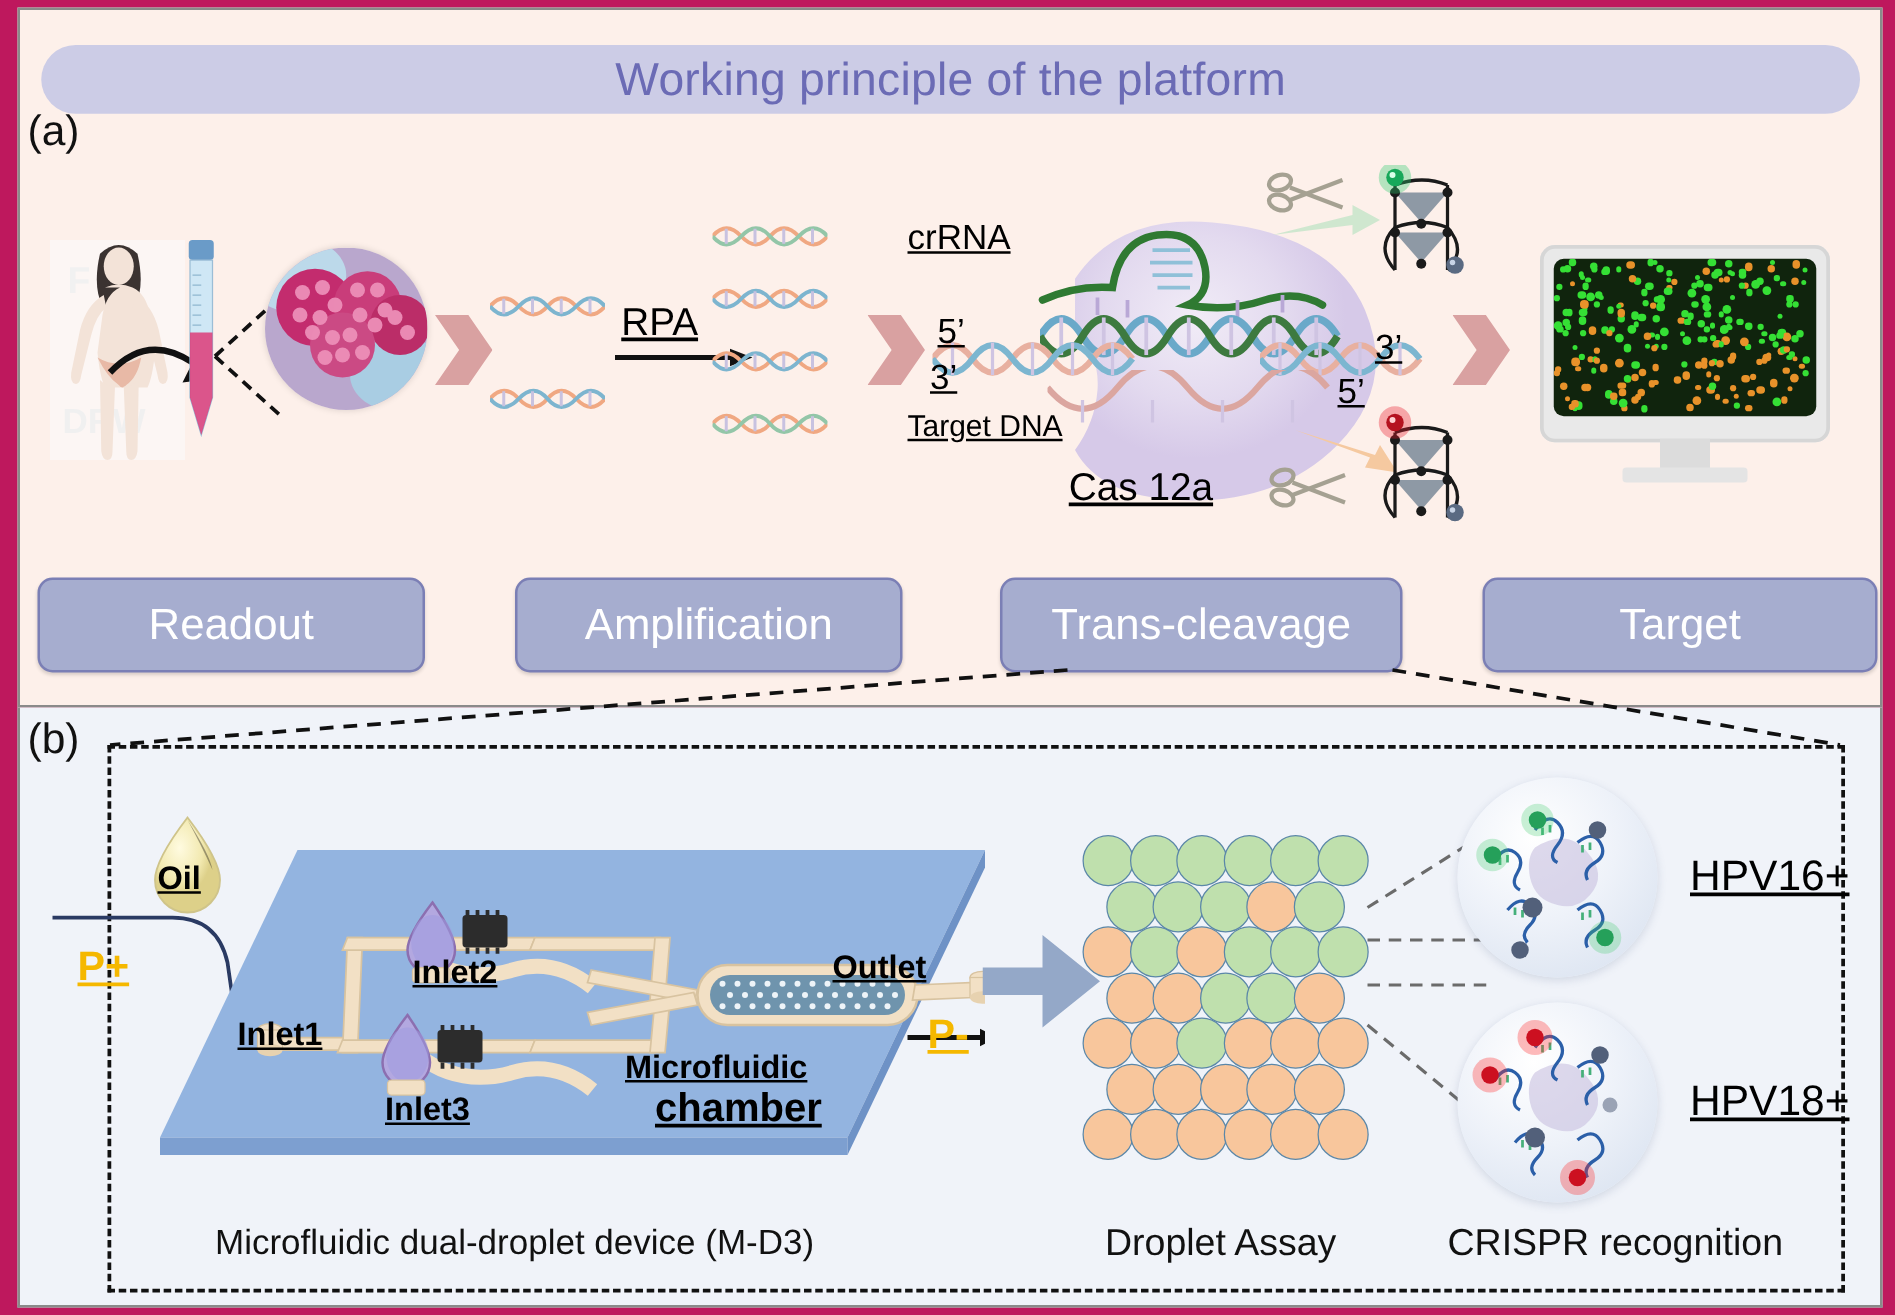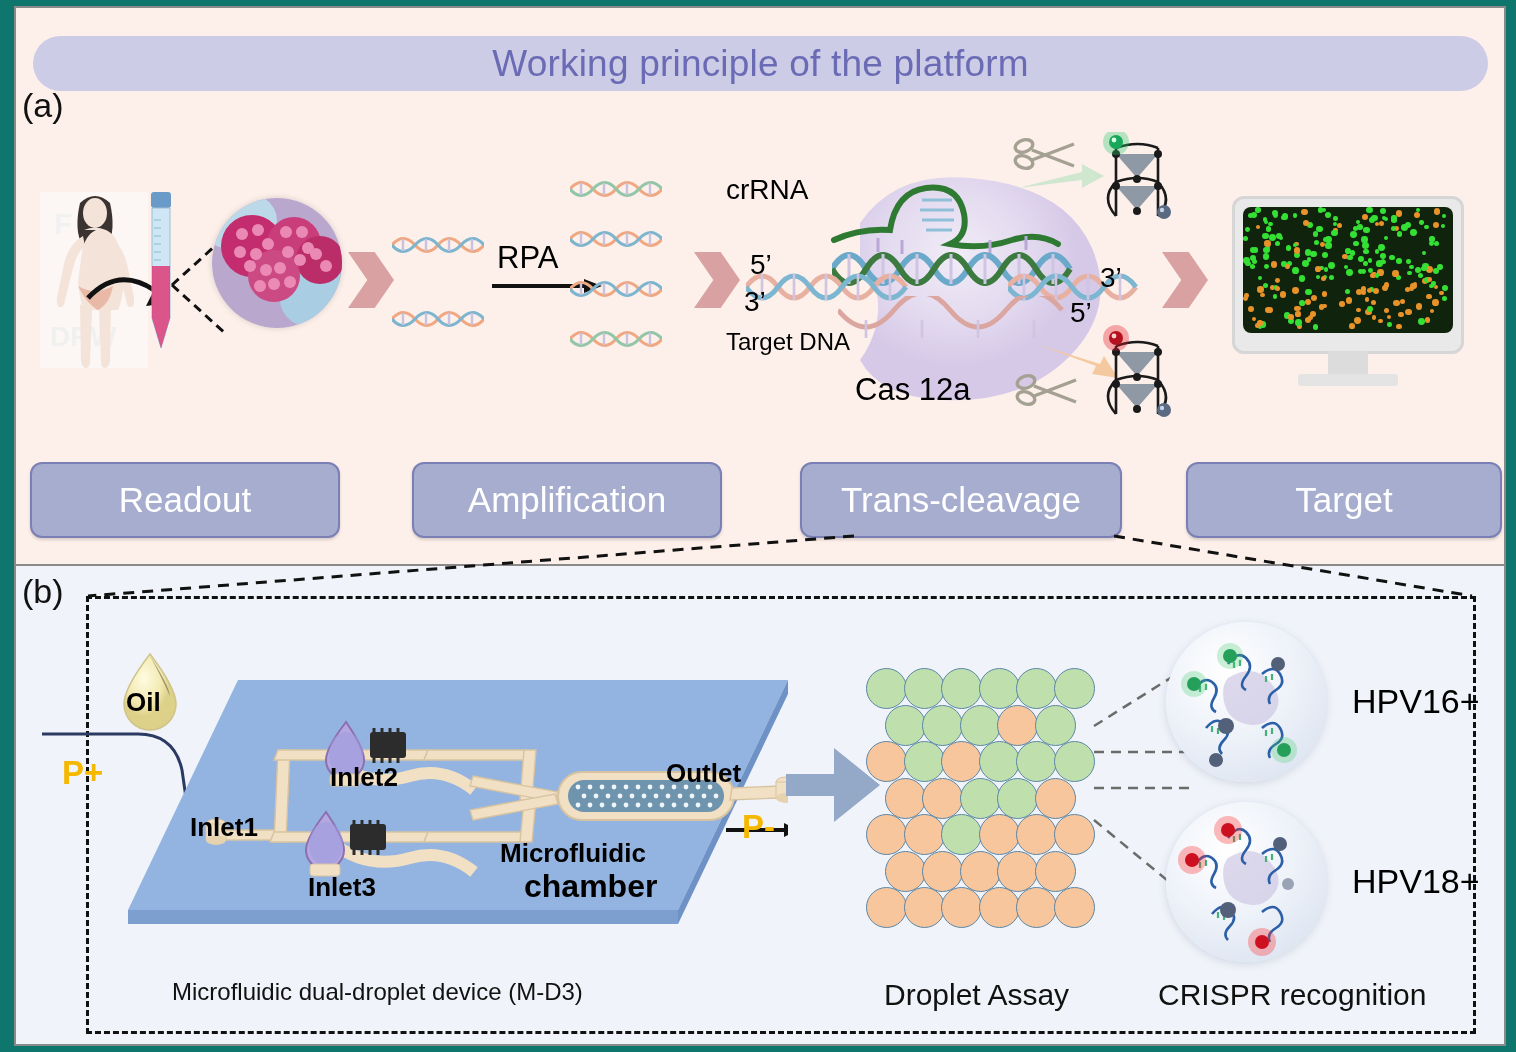--- a/index.html
+++ b/index.html
@@ -1,17 +1,17 @@
 <!DOCTYPE html>
 <html><head>
 <meta charset="utf-8">
 <style>
   html,body{margin:0;padding:0;background:#fff;}
   body{font-family:"Liberation Sans",sans-serif;}
-  #fig{position:relative;width:1516px;height:1052px;background:#0f766e;overflow:hidden;}
+  #fig{position:relative;width:1516px;height:1052px;background:#be185d;overflow:hidden;}
 
   
   .panel{position:absolute;box-sizing:border-box;border:2px solid #8a8a8a;}
   #panel-a{left:14px;top:6px;width:1492px;height:560px;background:#fdf0ea;}
   #panel-b{left:14px;top:566px;width:1492px;height:480px;background:#f0f3f9;border-top:none;}
 
   .panel-tag{position:absolute;font-size:34px;color:#111;font-family:"Liberation Sans",sans-serif;}
 
   
   #title-bar{position:absolute;left:33px;top:36px;width:1455px;height:55px;
@@ -21,21 +21,21 @@
   
   .step-btn{position:absolute;height:72px;border:2px solid #7b7fb5;border-radius:12px;
     background:#a6adcf;display:flex;align-items:center;justify-content:center;
     color:#ffffff;font-size:35px;box-shadow:0 2px 3px rgba(0,0,0,.15);}
 
   
   .chev{position:absolute;width:46px;height:56px;background:#d9a1a1;
      clip-path:polygon(0 0,58% 0,100% 50%,58% 100%,0 100%,42% 50%);}
 
   
-  .lbl{position:absolute;color:#000;white-space:nowrap;}
+  .lbl{position:absolute;color:#000;white-space:nowrap;text-decoration:underline;}
 
   
   .helix{position:absolute;}
   .helix svg{display:block;}
 
   
   #monitor{position:absolute;left:1232px;top:196px;width:232px;height:190px;}
   .mon-body{position:absolute;left:0;top:0;width:232px;height:158px;background:#e9e9e9;
      border-radius:12px;box-shadow:inset 0 0 0 3px #d6d6d6;}
   .mon-screen{position:absolute;left:11px;top:11px;width:210px;height:126px;
@@ -963,17 +963,17 @@
         <circle cx="96" cy="140" r="14" fill="#ff2b2b" opacity=".32"></circle>
           <circle cx="96" cy="140" r="7" fill="#cc1020"></circle>
         <circle cx="114" cy="42" r="7" fill="#52607a"></circle>
         <circle cx="62" cy="108" r="8" fill="#52607a"></circle>
         <circle cx="122" cy="82" r="6" fill="#9aa3b5"></circle>
       </g>
     </svg>
   </div>
   <div class="lbl" style="left:1352px;top:862px;font-size:34px;">HPV18+</div>
 
-  <div class="caption" style="left:172px;top:978px;font-size:24px;">Microfluidic dual-droplet device (M-D3)</div>
+  <div class="caption" style="left:172px;top:978px;font-size:28px;">Microfluidic dual-droplet device (M-D3)</div>
   <div class="caption" style="left:884px;top:978px;font-size:30px;">Droplet Assay</div>
   <div class="caption" style="left:1158px;top:978px;font-size:30px;">CRISPR recognition</div>
 
 </div>
 
 </body></html>

